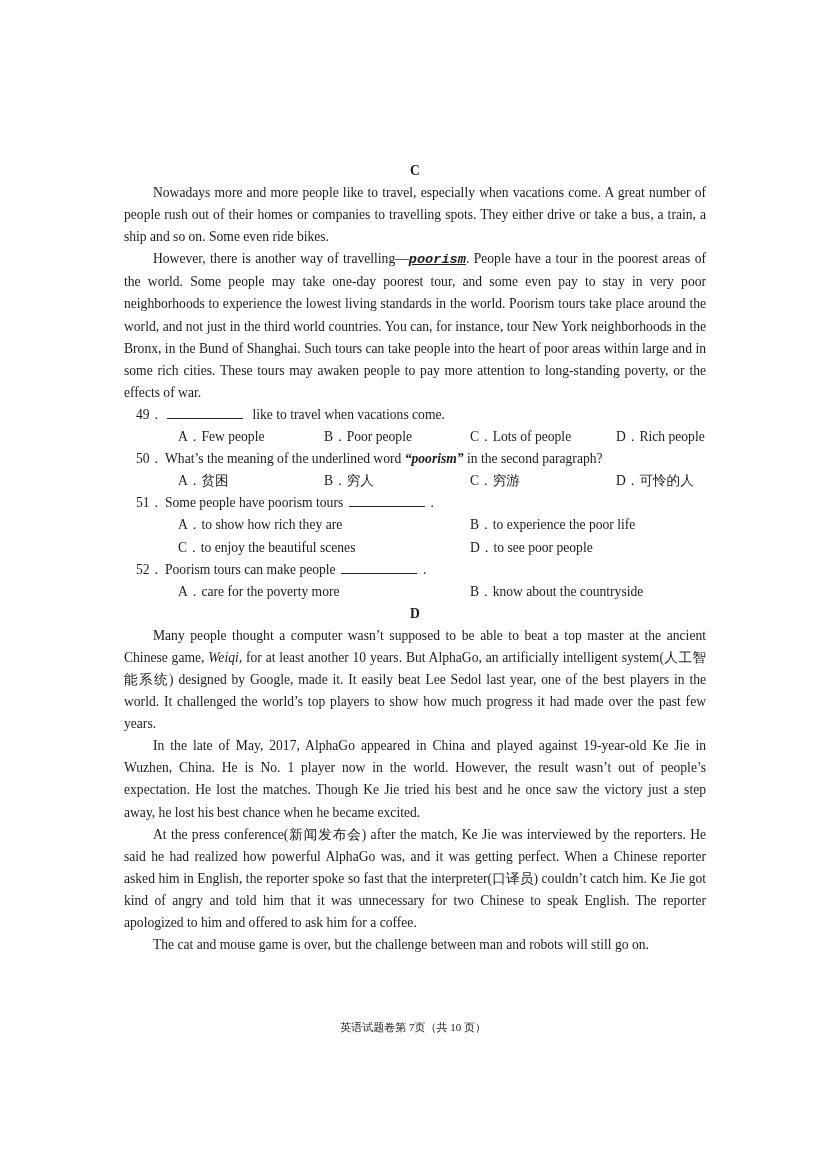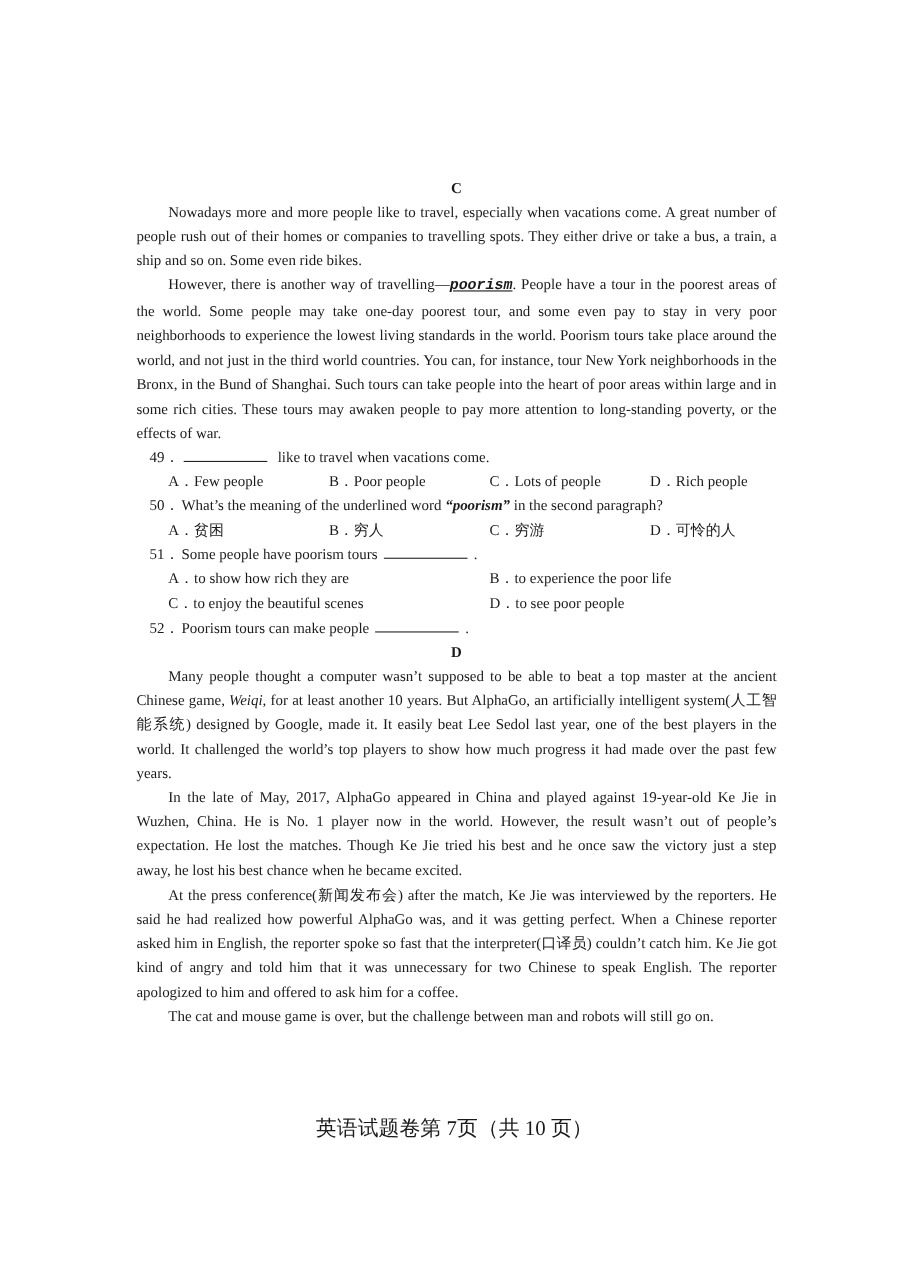--- a/index.html
+++ b/index.html
@@ -5,27 +5,27 @@
   html, body { margin:0; padding:0; background:#ffffff; }
   body { width:826px; height:1169px; position:relative; overflow:hidden;
          font-family:"Liberation Serif", "DejaVu Serif", serif; color:#1a1a1a; font-size:13.6px; }
   .page { position:absolute; left:124px; top:160px; width:582px; }
   .sec-title { text-align:center; font-weight:bold; height:22px; line-height:22px; }
   p.para { margin:0; line-height:22.1px; text-align:justify; text-indent:29px; }
   .q { line-height:22.1px; height:22.1px; position:relative; white-space:nowrap;margin-left:12px; }
   .qnum { display:inline-block; width:29px; }
   .blank { display:inline-block; width:76px; border-bottom:1px solid #222; height:12px; vertical-align:baseline; margin:0 6px 0 2px; }
   .opts { position:relative; height:22.1px; line-height:22.1px; white-space:nowrap; }
-  .opt { position:absolute; top:0; }
+  .opt { position:absolute; top:0;margin-left:25px; }
   .o4-0 { left:29px; } .o4-1 { left:175px; } .o4-2 { left:321px; } .o4-3 { left:467px; }
   .o2-0 { left:29px; } .o2-1 { left:321px; }
   .kw { font-weight:bold; font-style:italic; text-decoration:underline;font-family:Liberation Mono, monospace; }
   .kwq { font-weight:bold; font-style:italic; }
   .it { font-style:italic; }
-  .footer { position:absolute; top:1016px; left:0; width:826px; text-align:center; font-size:19px; line-height:22px; }
+  .footer { position:absolute; top:1016px; left:0; width:826px; text-align:center; font-size:11px; line-height:22px; }
 </style>
 </head>
 <body>
 
 <div class="page">
   <div class="sec-title">C</div>
   <p class="para">Nowadays more and more people like to travel, especially when vacations come. A great number of people rush out of their homes or companies to travelling spots. They either drive or take a bus, a train, a ship and so on. Some even ride bikes.</p>
   <p class="para"><span>However, there is another way of travelling—</span><span class="kw">poorism</span><span>. People have a tour in the poorest areas of the world. Some people may take one-day poorest tour, and some even pay to stay in very poor neighborhoods to experience the lowest living standards in the world. Poorism tours take place around the world, and not just in the third world countries. You can, for instance, tour New York neighborhoods in the Bronx, in the Bund of Shanghai. Such tours can take people into the heart of poor areas within large and in some rich cities. These tours may awaken people to pay more attention to long-standing poverty, or the effects of war.</span></p>
 
   <div class="q">
@@ -56,20 +56,24 @@
     <span class="opt o2-1">B．to experience the poor life</span>
   </div>
   <div class="opts">
     <span class="opt o2-0">C．to enjoy the beautiful scenes</span>
     <span class="opt o2-1">D．to see poor people</span>
   </div>
 
   <div class="q">
     <span class="qnum">52．</span><span>Poorism tours can make people </span><span class="blank"></span><span>.</span>
   </div>
+  <div class="opts">
+    <span class="opt o2-0">A．care for the poverty more</span>
+    <span class="opt o2-1">B．know about the countryside</span>
+  </div>
 
   <div class="sec-title">D</div>
   <p class="para"><span>Many people thought a computer wasn’t supposed to be able to beat a top master at the ancient Chinese game, </span><span class="it">Weiqi,</span><span> for at least another 10 years. But AlphaGo, an artificially intelligent system(人工智能系统) designed by Google, made it. It easily beat Lee Sedol last year, one of the best players in the world. It challenged the world’s top players to show how much progress it had made over the past few years.</span></p>
   <p class="para">In the late of May, 2017, AlphaGo appeared in China and played against 19-year-old Ke Jie in Wuzhen, China. He is No. 1 player now in the world. However, the result wasn’t out of people’s expectation. He lost the matches. Though Ke Jie tried his best and he once saw the victory just a step away, he lost his best chance when he became excited.</p>
   <p class="para">At the press conference(新闻发布会) after the match, Ke Jie was interviewed by the reporters. He said he had realized how powerful AlphaGo was, and it was getting perfect. When a Chinese reporter asked him in English, the reporter spoke so fast that the interpreter(口译员) couldn’t catch him. Ke Jie got kind of angry and told him that it was unnecessary for two Chinese to speak English. The reporter apologized to him and offered to ask him for a coffee.</p>
   <p class="para">The cat and mouse game is over, but the challenge between man and robots will still go on.</p>
 </div>
 
 <div class="footer">英语试题卷第 7页（共 10 页）</div>
 

